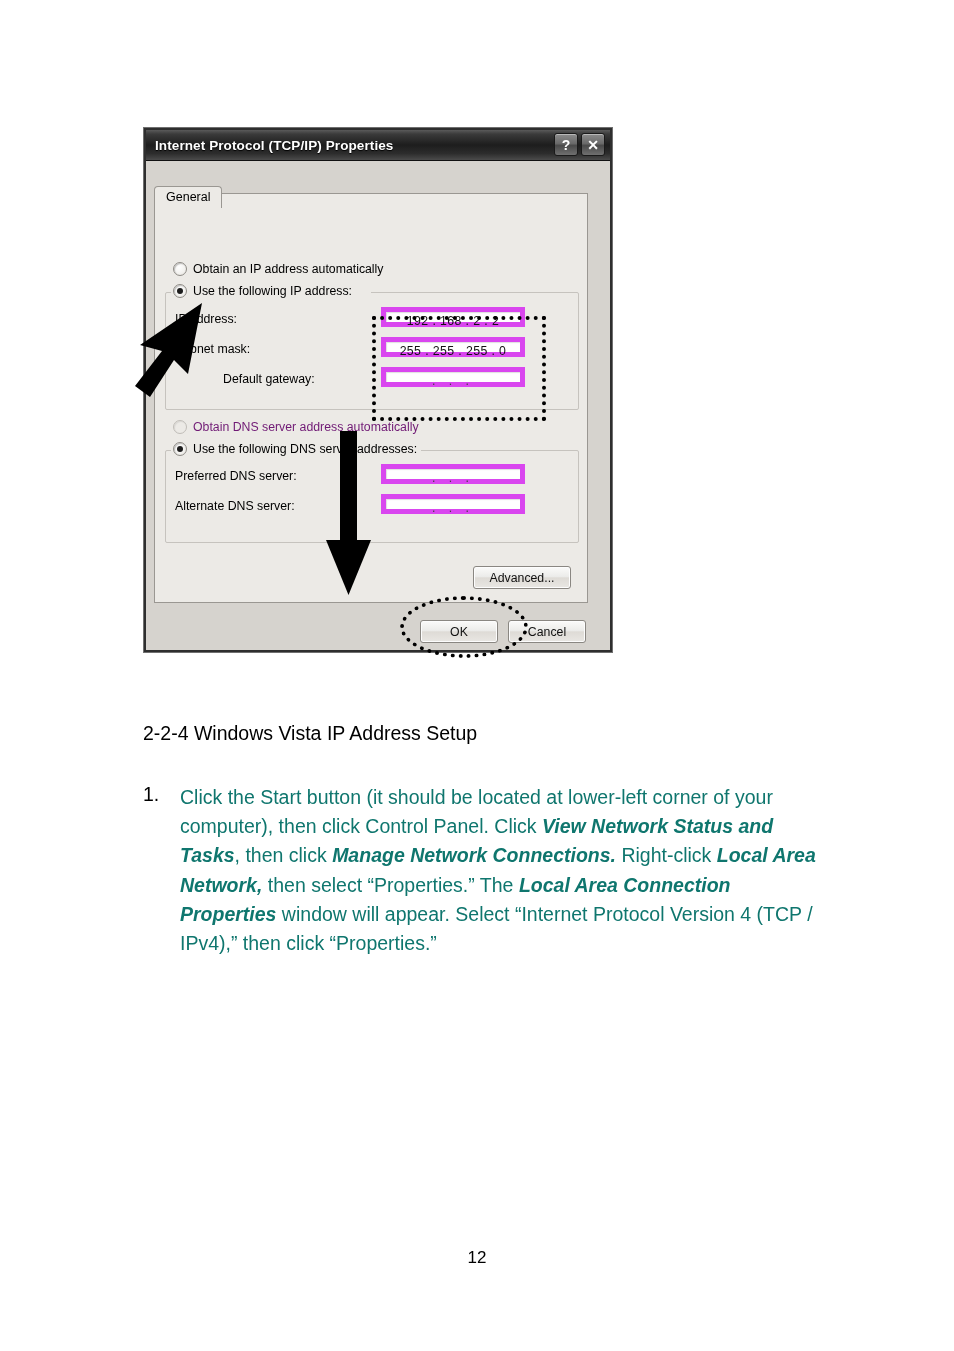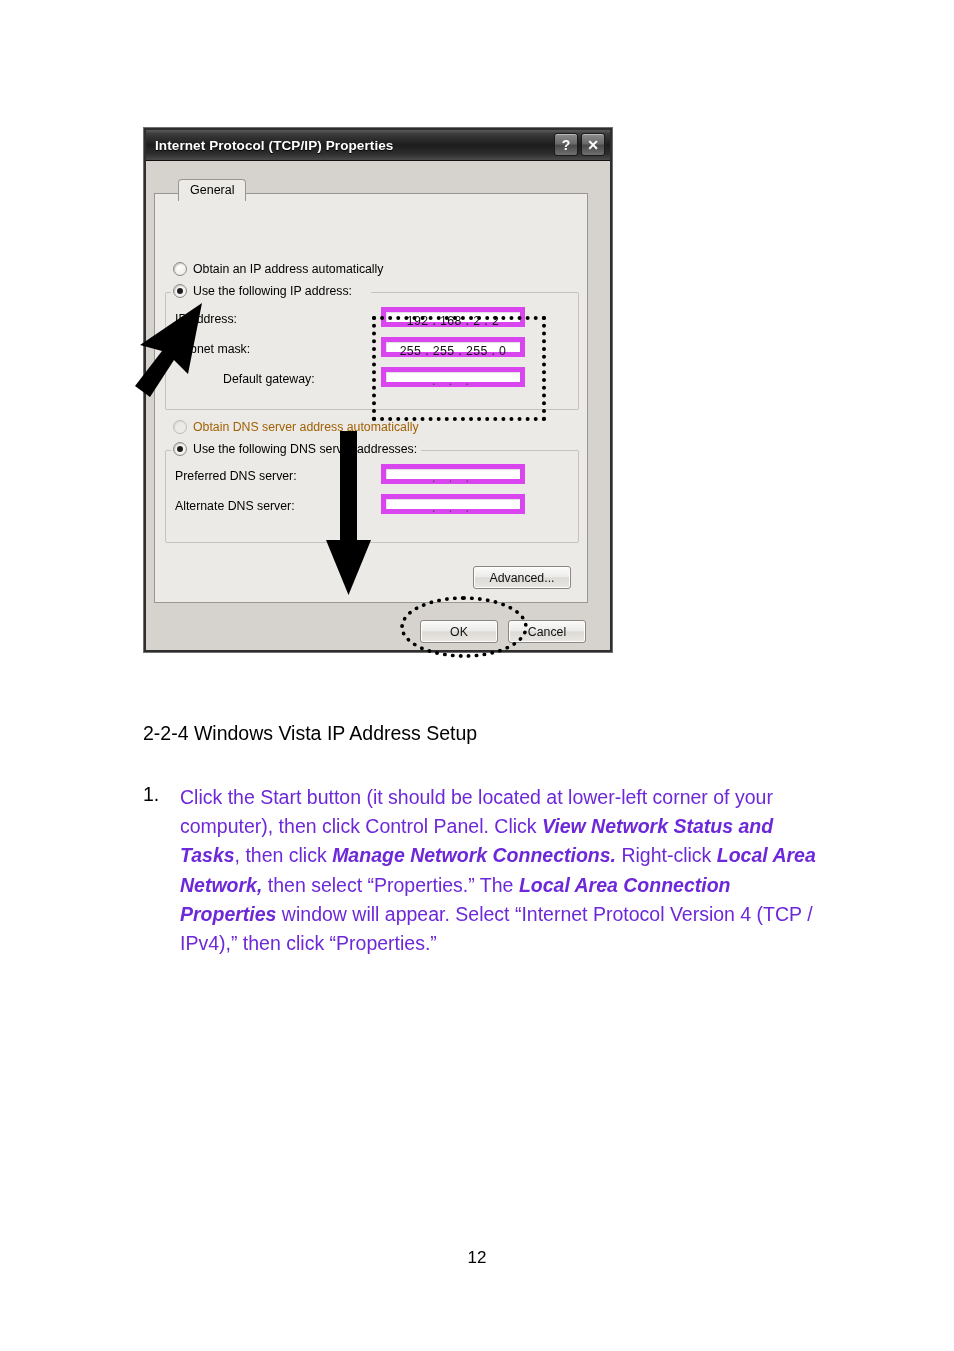--- a/index.html
+++ b/index.html
@@ -79,23 +79,22 @@
 
   
   .dlgbody {
     position: absolute;
     left: 0; top: 31px;
     right: 0; bottom: 0;
     background: #d6d3ce;
   }
   .tabrow {
     position: absolute;
-    left: 8px; top: 18px;
+    left: 8px; top: 25px;
     height: 22px;
-    margin-left: 24px;
   }
   .tab {
     position: relative;
     display: inline-block;
     padding: 3px 11px 4px 11px;
     font-size: 12.5px;
     background: #eceae6;
     border: 1px solid #9a9792;
     border-bottom: none;
     border-radius: 4px 4px 0 0;
@@ -139,21 +138,21 @@
     flex: none;
   }
   .radio.checked .dot::after {
     content: "";
     position: absolute;
     left: 3px; top: 3px;
     width: 6px; height: 6px;
     border-radius: 50%;
     background: #1d1d1d;
   }
-  .radio.disabled { color: #a16207; }
+  .radio.disabled { color: #701a75; }
   .radio.disabled .dot {
     border-color: #c0bdb8;
     background: #eceae6;
     box-shadow: inset 1px 1px 1px rgba(0,0,0,.08);
   }
 
   
   .groupbox {
     position: absolute;
     border: 1px solid #c6c3be;
@@ -234,21 +233,21 @@
     top: 783px;
     font-size: 19.5px;
   }
   .bodytext {
     position: absolute;
     left: 180px;
     top: 783px;
     width: 640px;
     font-size: 19.5px;
     line-height: 29.2px;
-    color: #6d28d9;
+    color: #0f766e;
   }
   .bodytext b { font-weight: bold; font-style: italic; }
   .pagenum {
     position: absolute;
     left: 0; right: 0;
     top: 1248px;
     text-align: center;
     font-size: 17px;
   }
 </style>

